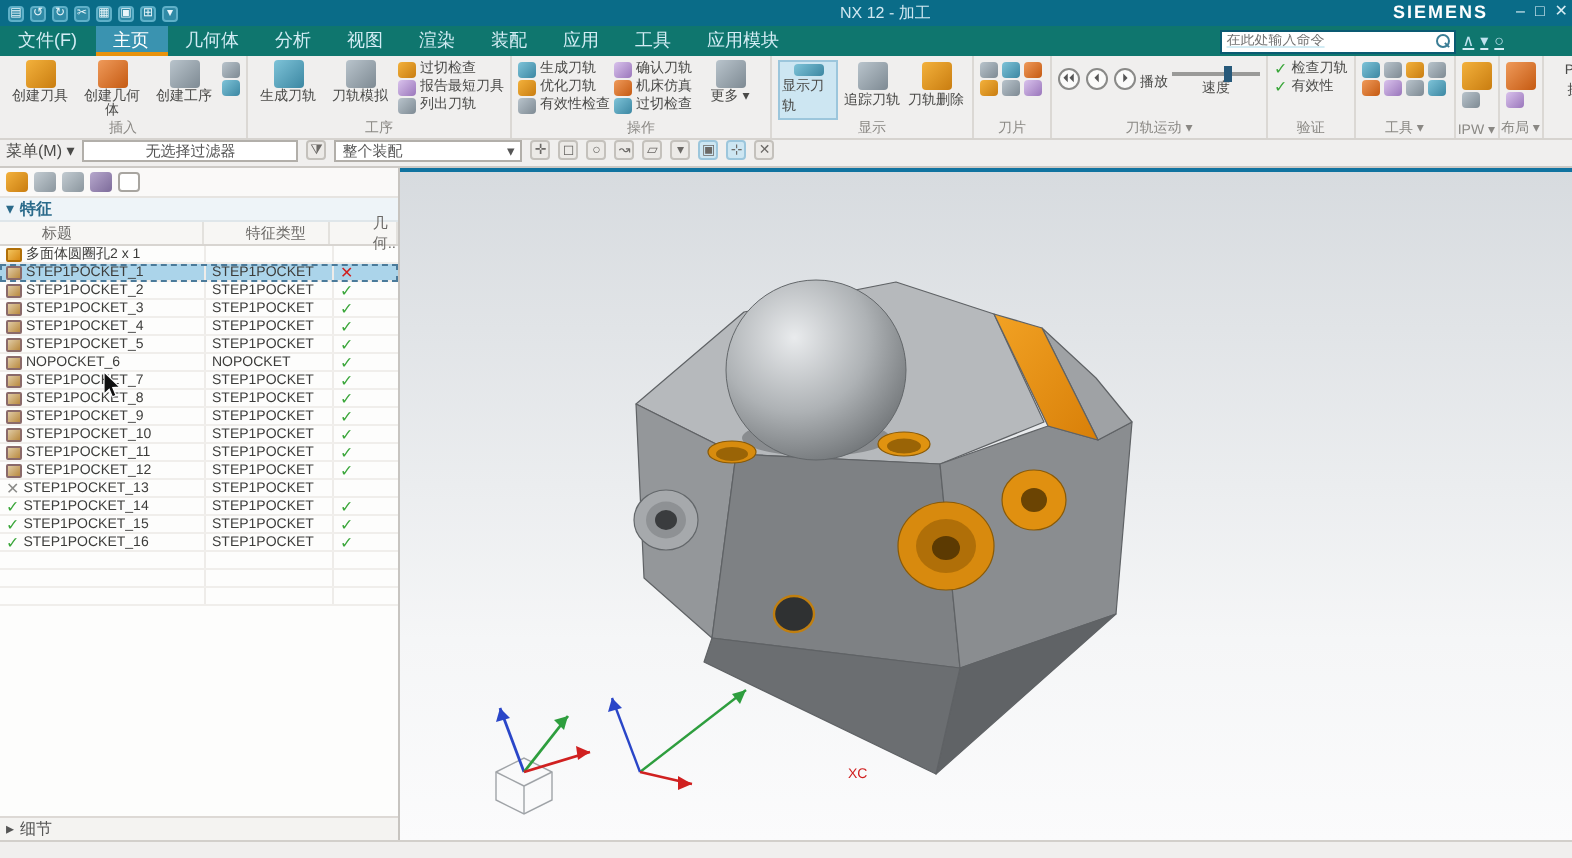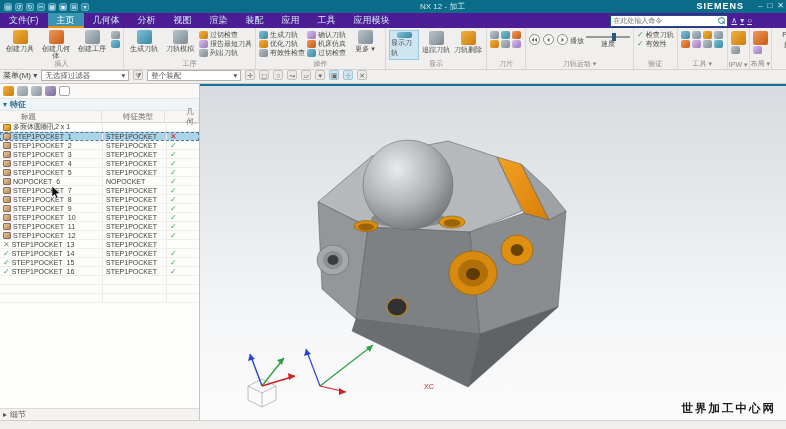--- a/index.html
+++ b/index.html
@@ -11,21 +11,21 @@
   .titlebar { height:13px; background:#0a6c88; display:flex; align-items:center;
     color:#d8edf4; font-size:8px; padding:0 4px; }
   .qicons { display:flex; gap:3px; align-items:center; }
   .qicon { width:8px; height:8px; border-radius:2px; background:#2f8aa6; border:1px solid #5fb0c8;
     font-size:6px; line-height:6px; color:#eaf6fa; text-align:center; }
   .title-text { position:absolute; left:420px; top:1px; font-size:8px; color:#cfe7f0; }
   .brand { position:absolute; right:42px; top:1px; font-weight:bold; font-size:9px; color:#fff; letter-spacing:1px; }
   .winctl { position:absolute; right:2px; top:1px; display:flex; gap:5px; font-size:8px; color:#d8edf4; }
 
   
-  .menubar { height:15px; background:#4c1d95; display:flex; align-items:flex-end; color:#d3ecf4;
+  .menubar { height:15px; background:#0f766e; display:flex; align-items:flex-end; color:#d3ecf4;
     font-size:9px; position:relative; }
   .mtab { padding:1px 9px; display:flex; align-items:center; cursor:default; }
   .mtab.active { background:#3a93b0; color:#fff; box-shadow:inset 0 -2px 0 #e8920c; }
   .searchwrap { position:absolute; right:34px; top:1.5px; display:flex; align-items:center; gap:3px;text-decoration:underline; }
   .searchbox { width:118px; height:12px; background:#fff; border:1px solid #0a5a72;
     display:flex; align-items:center; padding:0 2px; }
   .searchbox input { border:0; outline:0; width:100%; font-size:7px; color:#888; background:transparent; }
   .mag { width:7px; height:7px; position:relative; flex:none; }
   .mag::before { content:""; position:absolute; width:5px; height:5px; border:1px solid #3a7d95; border-radius:50%; }
   .mag::after { content:""; position:absolute; width:3px; height:1px; background:#3a7d95; transform:rotate(45deg); left:4px; top:5px; }
@@ -338,21 +338,21 @@
       <div class="bigbtn">
         <span class="wrench"></span>
         <div>PC铣处理</div>
         <div>操作面板</div>
       </div>
     </div>
   </div>
 
   <div class="borderbar">
     <span><span>菜单(M)</span> ▾</span>
-    <span class="dd" style="width:88px;">
+    <span class="dd" style="width:108px;flex-direction:column;">
       <span>无选择过滤器</span>
         <span>▾</span>
     </span>
     <span class="bicon">⧩</span>
     <span class="dd" style="width:94px;">
       <span>整个装配</span>
         <span>▾</span>
     </span>
     <span class="bicon">✛</span>
     <span class="bicon">◻</span>
@@ -721,21 +721,20 @@
               <polygon points="50,268 48,275 55,273 " fill="#2a46c8" stroke="none"></polygon>
               <line x1="62" y1="300" x2="84" y2="272" stroke="#2e9e3e"></line>
               <polygon points="84,272 77,274 82,279" fill="#2e9e3e" stroke="none"></polygon>
               <line x1="62" y1="300" x2="95" y2="290" stroke="#d02020"></line>
               <polygon points="95,290 88,287 89,294" fill="#d02020" stroke="none"></polygon>
             </g>
           </g>
         </svg>
 
         <div class="watermark">
-          <div class="wm2">世界加工中心网</div>
         </div>
       </div>
     </div>
   </div>
 
   <div class="statusbar"></div>
 
   <svg class="cursor" viewBox="0 0 9 13">
     <polygon points="0,0 0,11 2.6,8.6 4.2,12.5 6,11.6 4.4,7.8 8,7.6" fill="#111" stroke="#fff" stroke-width="0.6"></polygon>
   </svg>

